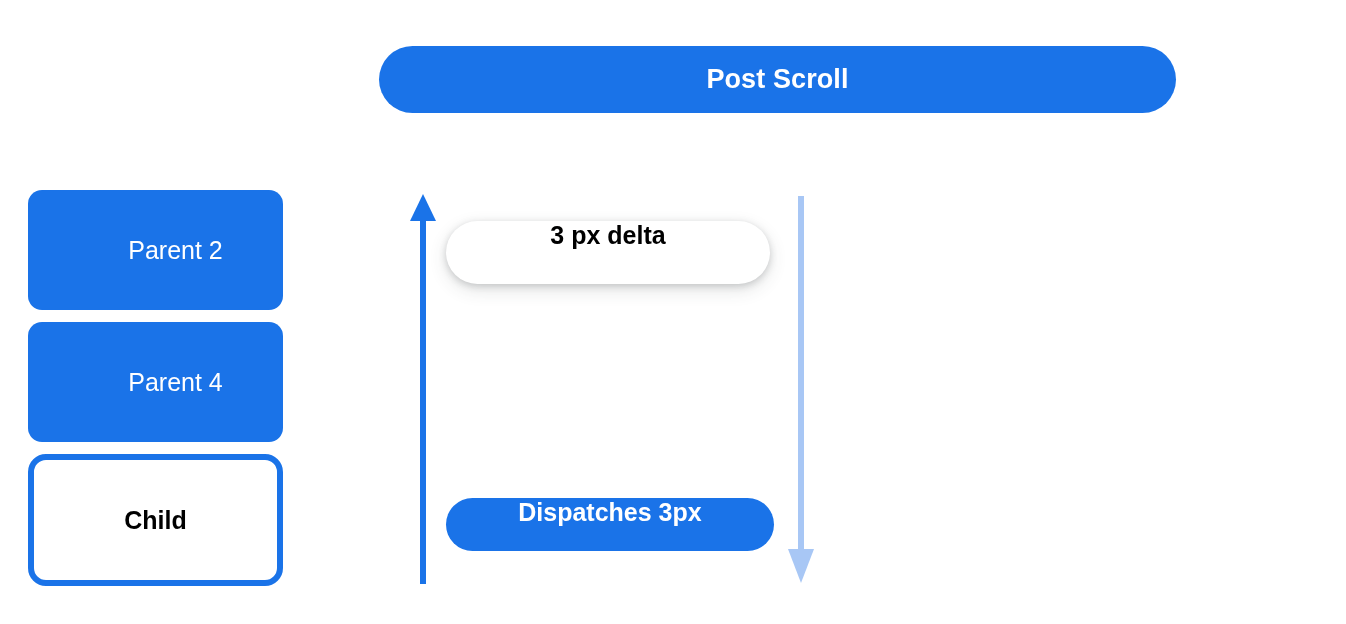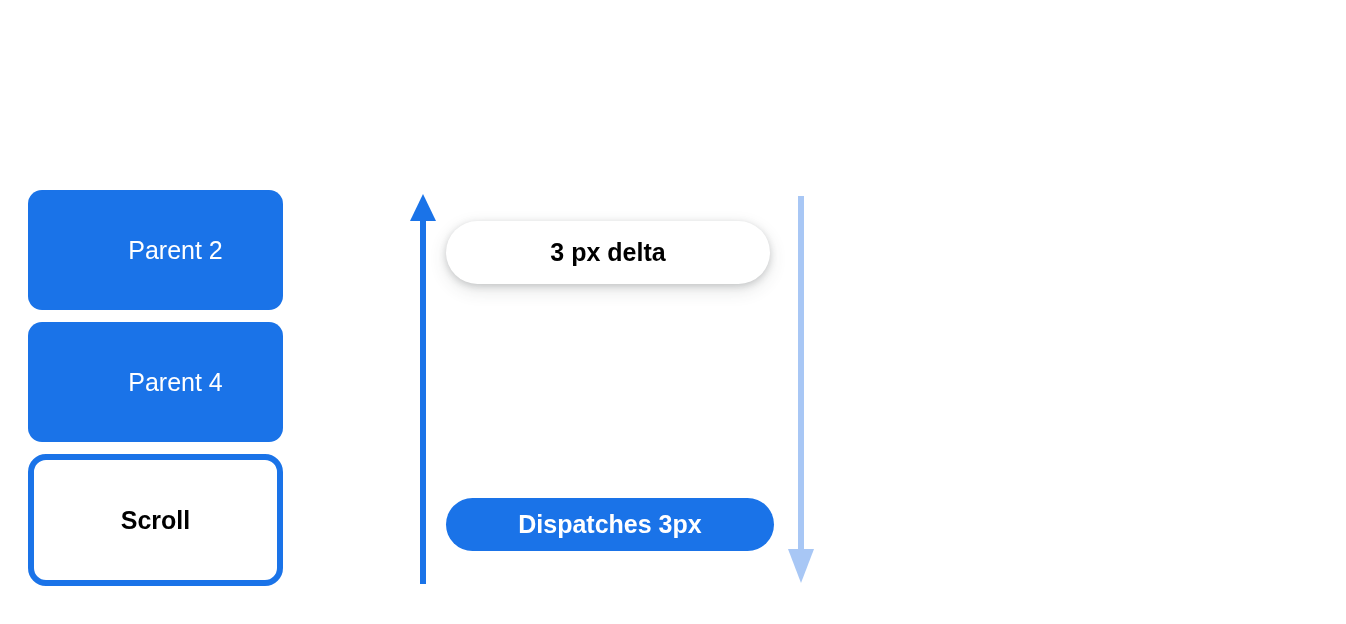--- a/index.html
+++ b/index.html
@@ -87,21 +87,21 @@
     width: 1346px;
     height: 624px;
     pointer-events: none;
   }
 
   
   .pill {
     position: absolute;
     box-sizing: border-box;
     display: flex;
-    align-items: center;
+    align-items: flex-start;
     justify-content: center;
     border-radius: 40px;
   }
   .pill-delta {
     left: 446px;
     top: 221px;
     width: 324px;
     height: 63px;
     background: #ffffff;
     box-shadow: 0 2px 7px rgba(60,64,67,0.22), 0 6px 18px rgba(60,64,67,0.14);
@@ -122,30 +122,33 @@
     color: #ffffff;
     font-size: 25px;
     font-weight: bold;
   }
 </style>
 </head>
 <body>
 
 <div class="stage">
 
+  <div class="header-bar">
+    <span class="header-bar-label">Post Scroll</span>
+  </div>
 
   <div class="box-column">
     <div class="node-box node-box-filled">
       <span class="node-label">Parent 2</span>
     </div>
     <div class="node-box node-box-filled">
       <span class="node-label">Parent 4</span>
     </div>
     <div class="node-box node-box-outlined">
-      <span class="node-label">Scroll</span>
+      <span class="node-label">Child</span>
     </div>
   </div>
 
   <svg class="arrow-layer" viewBox="0 0 1346 624" width="1346" height="624">
 
     <g>
       <rect x="420" y="215" width="6" height="369" fill="#1a73e8"></rect>
       <polygon points="423,194 410,221 436,221" fill="#1a73e8"></polygon>
     </g>
 

